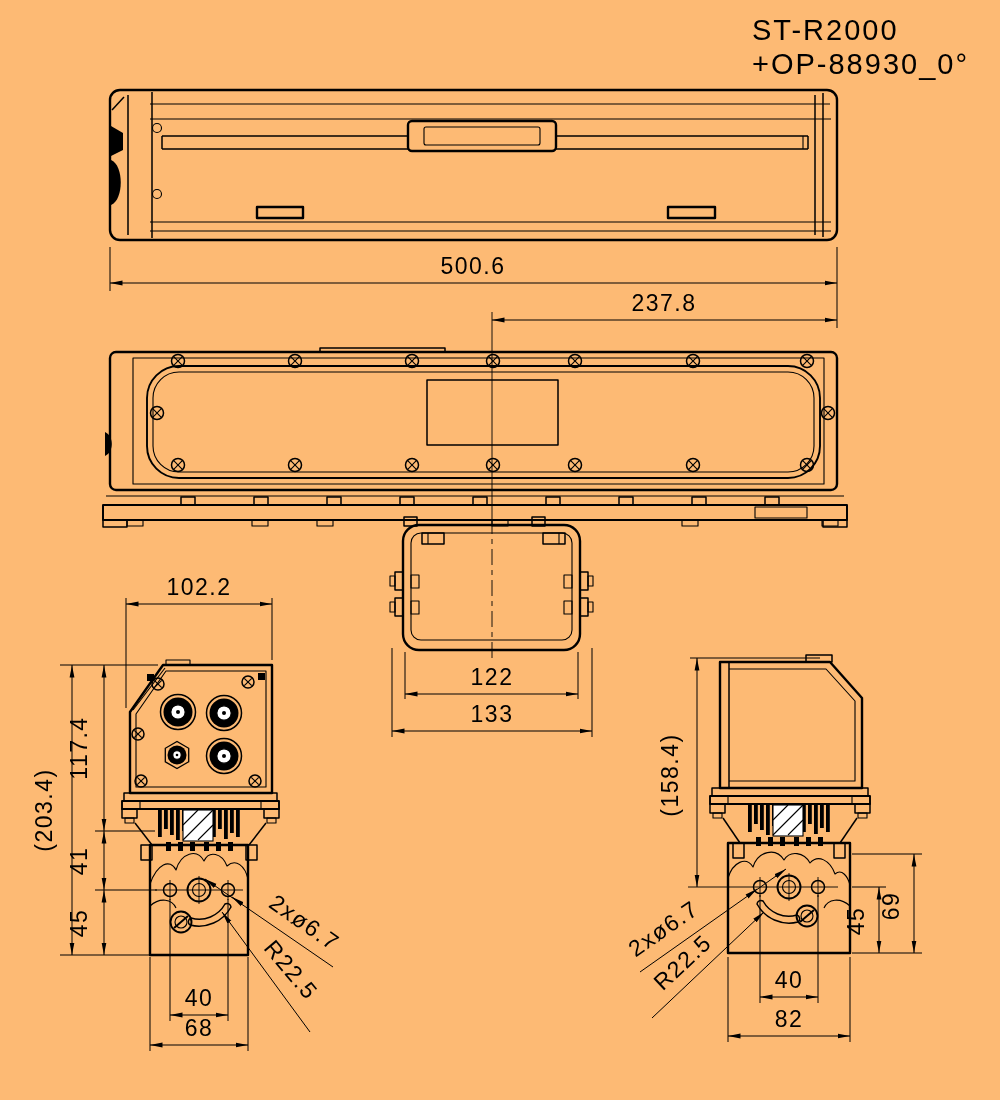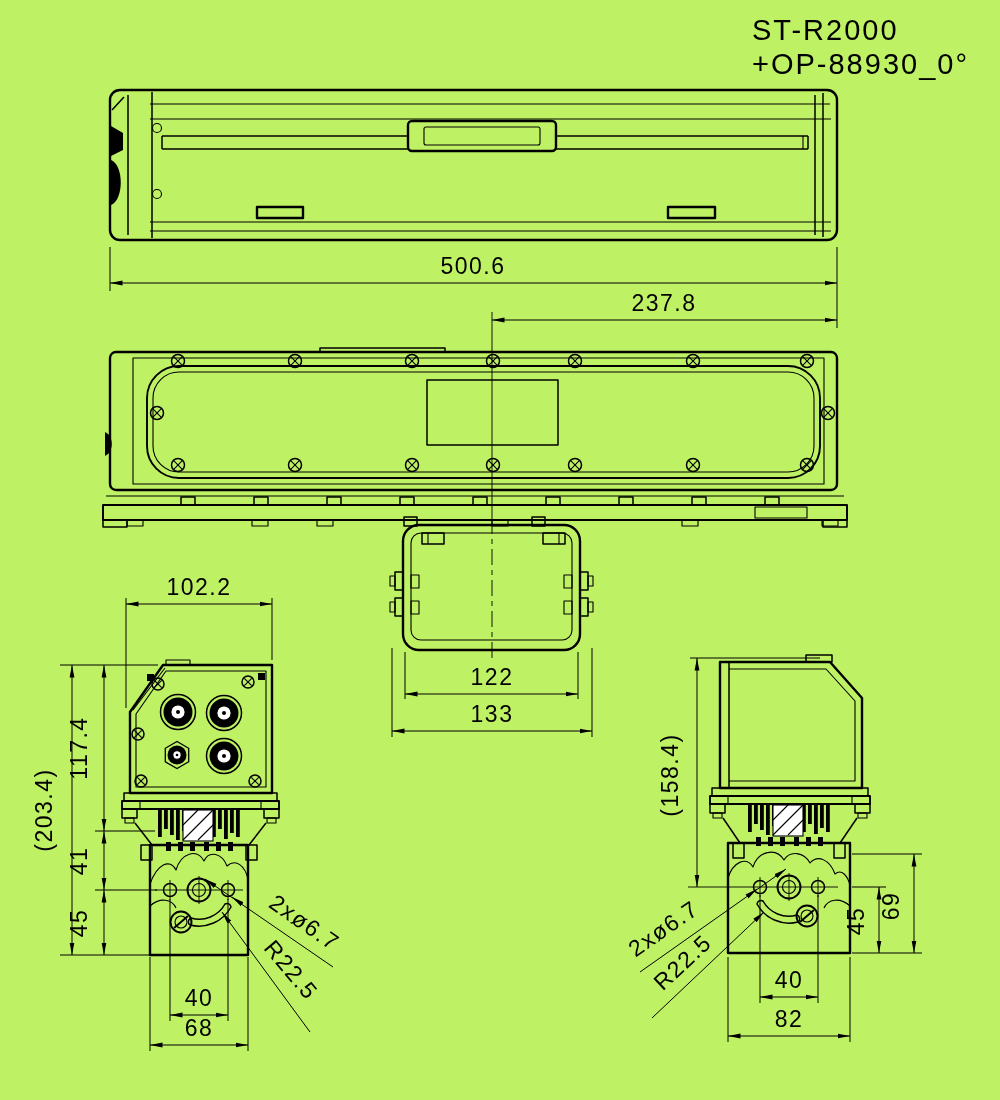--- a/index.html
+++ b/index.html
@@ -1,16 +1,16 @@
 <!DOCTYPE html>
 <html><head>
 <meta charset="utf-8">
 <style>
   html,body{margin:0;padding:0;background:#fff;}
-  #canvas{width:1000px;height:1100px;background:#bef264;position:relative;font-family:"Liberation Sans",sans-serif;}
+  #canvas{width:1000px;height:1100px;background:#fdba74;position:relative;font-family:"Liberation Sans",sans-serif;}
   svg{display:block;}
   .o {stroke:#000;fill:none;stroke-width:2.4;stroke-linejoin:round;}
   .o2{stroke:#000;fill:none;stroke-width:1.9;stroke-linejoin:round;}
   .m {stroke:#000;fill:none;stroke-width:1.5;stroke-linejoin:round;}
   .t {stroke:#000;fill:none;stroke-width:1.1;stroke-linejoin:round;}
   .d {stroke:#000;fill:none;stroke-width:1;}
   .cl{stroke:#000;fill:none;stroke-width:0.9;}
   .f {fill:#000;stroke:none;}
   text{fill:#000;font-family:"Liberation Sans","DejaVu Sans",sans-serif;}
   .dt {font-size:23px;text-anchor:middle;letter-spacing:1.5px;}

